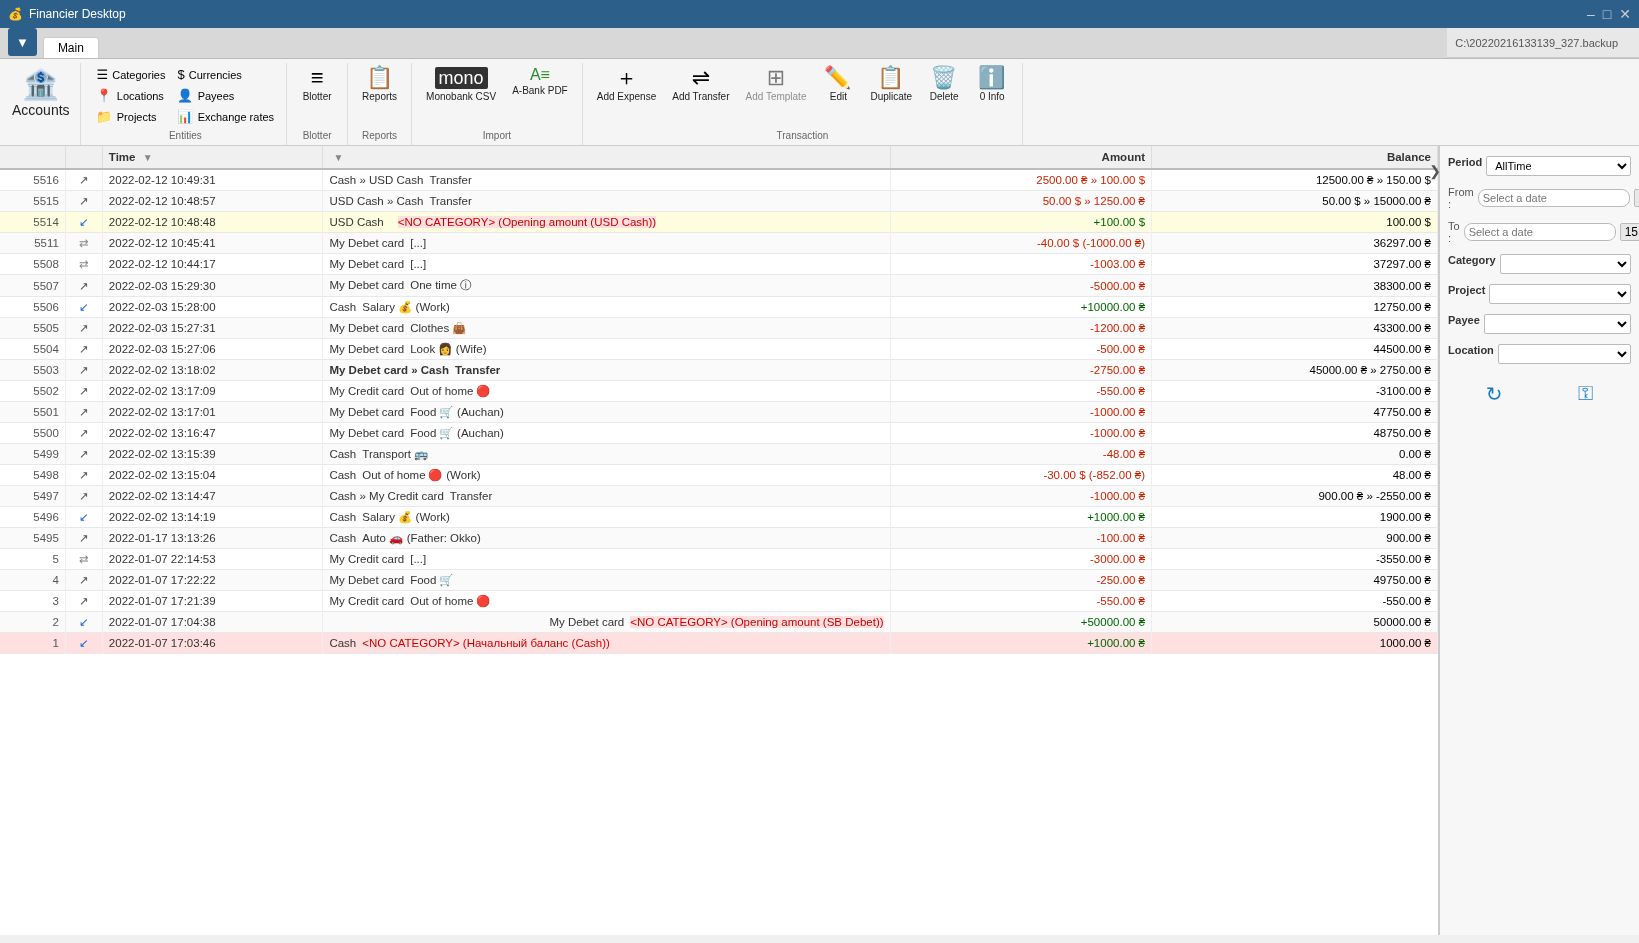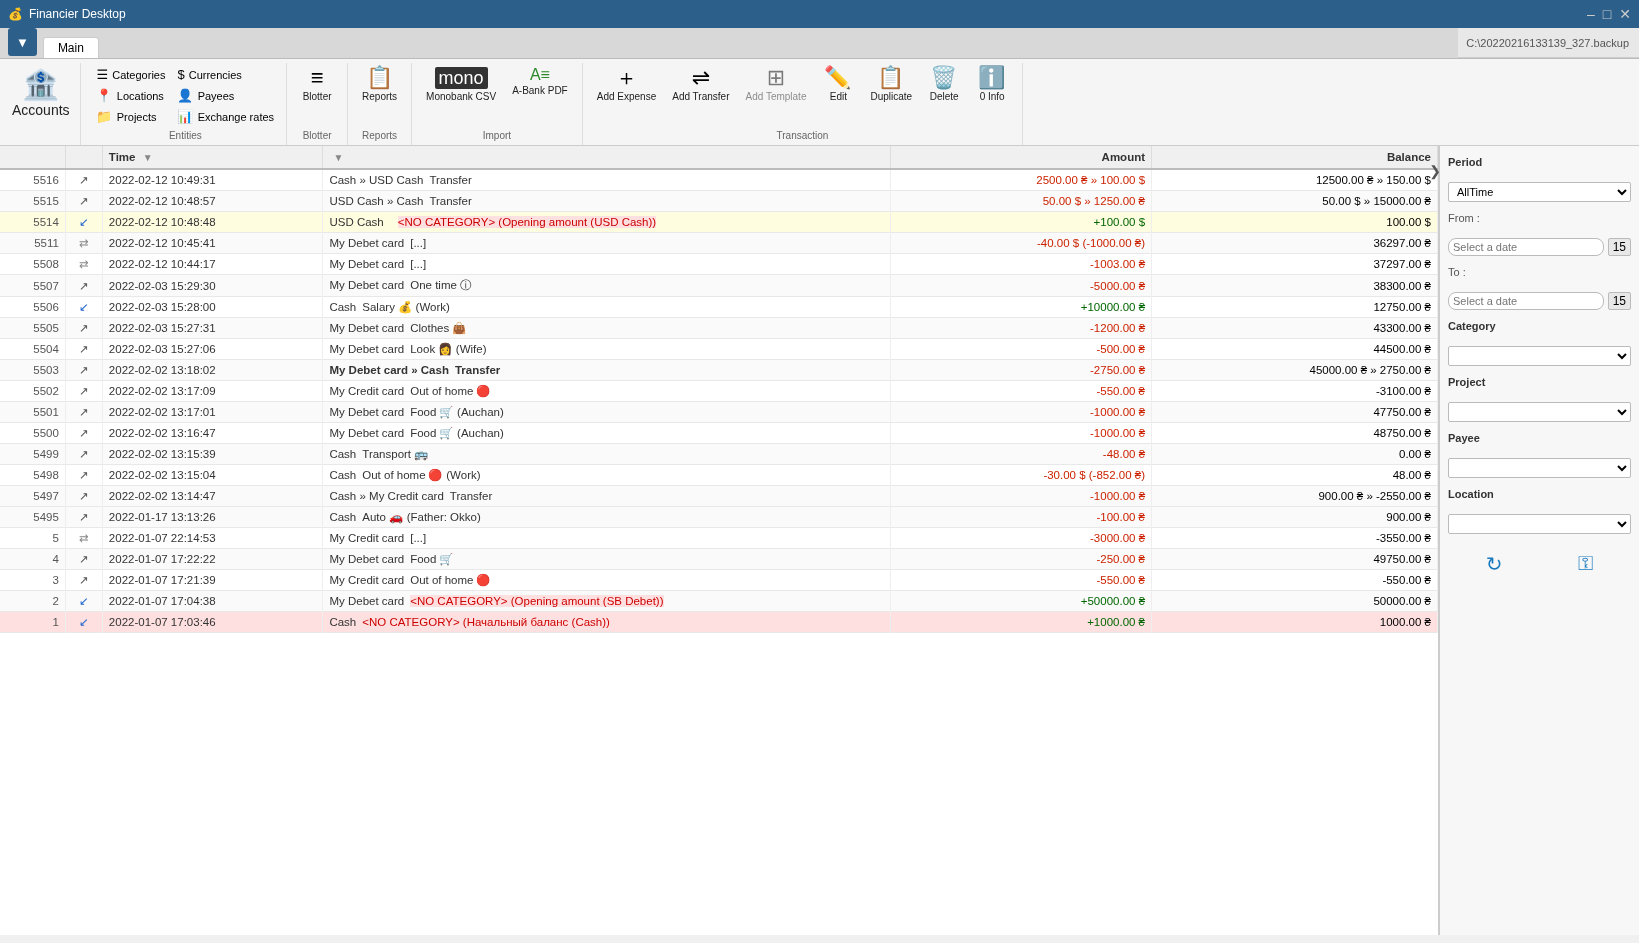--- a/index.html
+++ b/index.html
@@ -166,21 +166,21 @@
     .right-panel {
       width: 200px;
       background: #f7f7f7;
       border-left: 1px solid #ccc;
       padding: 10px 8px;
       display: flex;
       flex-direction: column;
       gap: 10px;
       overflow-y: auto;
     }
-    .panel-section { display: flex; flex-direction: column; gap: 14px; }
+    .panel-section { display: flex; flex-direction: row; gap: 4px; }
     .panel-label { font-size: 11px; color: #333; font-weight: 600; }
     .panel-sublabel { font-size: 11px; color: #555; }
     .panel-select {
       width: 100%;
       font-size: 11px;
       padding: 2px 4px;
       border: 1px solid #bbb;
       background: white;
       border-radius: 2px;
     }
@@ -244,21 +244,21 @@
 </div>
 
 <div style="display:flex; align-items:stretch; background:#d8d8d8; border-bottom:1px solid #bbb; justify-content:space-between;">
   <div style="display:flex; align-items:flex-end; padding-left:8px;">
 
     <button class="blue-dropdown" style="margin-right:6px; margin-bottom:2px;">
       <span>▼</span>
     </button>
     <div class="tab">Main</div>
   </div>
-  <div class="path-bar" style="display:flex;align-items:center;padding-right:10px;">C:\20220216133139_327.backup</div>
+  <div class="path-bar" style="display:flex;align-items:center;padding-right:21px;">C:\20220216133139_327.backup</div>
 </div>
 
 <div class="ribbon">
 
   <div class="accounts-btn" style="border-right:1px solid #ddd; padding-right:10px; margin-right:4px;">
     <span class="icon">🏦</span>
     <span class="label">Accounts</span>
   </div>
 
   <div class="ribbon-group">
@@ -501,20 +501,28 @@
             <td class="td-balance">48.00 ₴</td>
           </tr>
           <tr class="alt">
             <td class="td-id">5497</td>
             <td class="td-icon" style="color: rgb(85, 85, 85);">↗</td>
             <td class="td-time">2022-02-02 13:14:47</td>
             <td class="td-category" style="max-width: 370px;"><span style="color: rgb(51, 51, 51); margin-right: 6px;">Cash » My Credit card</span><span style="color: rgb(51, 51, 51);">Transfer</span></td>
             <td class="td-amount" style="color: rgb(204, 34, 0);">-1000.00 ₴</td>
             <td class="td-balance">900.00 ₴ » -2550.00 ₴</td>
           </tr>
+          <tr>
+            <td class="td-id">5496</td>
+            <td class="td-icon" style="color: rgb(34, 102, 204);">↙</td>
+            <td class="td-time">2022-02-02 13:14:19</td>
+            <td class="td-category" style="max-width: 370px;"><span style="color: rgb(51, 51, 51); margin-right: 6px;">Cash</span><span style="color: rgb(51, 51, 51);">Salary 💰 (Work)</span></td>
+            <td class="td-amount" style="color: rgb(0, 102, 0);">+1000.00 ₴</td>
+            <td class="td-balance">1900.00 ₴</td>
+          </tr>
           <tr class="alt">
             <td class="td-id">5495</td>
             <td class="td-icon" style="color: rgb(85, 85, 85);">↗</td>
             <td class="td-time">2022-01-17 13:13:26</td>
             <td class="td-category" style="max-width: 370px;"><span style="color: rgb(51, 51, 51); margin-right: 6px;">Cash</span><span style="color: rgb(51, 51, 51);">Auto 🚗 (Father: Okko)</span></td>
             <td class="td-amount" style="color: rgb(204, 34, 0);">-100.00 ₴</td>
             <td class="td-balance">900.00 ₴</td>
           </tr>
           <tr>
             <td class="td-id">5</td>
@@ -537,21 +545,21 @@
             <td class="td-icon" style="color: rgb(85, 85, 85);">↗</td>
             <td class="td-time">2022-01-07 17:21:39</td>
             <td class="td-category" style="max-width: 370px;"><span style="color: rgb(51, 51, 51); margin-right: 6px;">My Credit card</span><span style="color: rgb(51, 51, 51);">Out of home 🔴</span></td>
             <td class="td-amount" style="color: rgb(204, 34, 0);">-550.00 ₴</td>
             <td class="td-balance">-550.00 ₴</td>
           </tr>
           <tr class="highlight-yellow alt">
             <td class="td-id">2</td>
             <td class="td-icon" style="color: rgb(34, 102, 204);">↙</td>
             <td class="td-time">2022-01-07 17:04:38</td>
-            <td class="td-category" style="max-width: 370px;"><span style="color: rgb(51, 51, 51); margin-right: 6px;">My Debet card</span><span style="color: rgb(204, 0, 0); background-color: rgb(255, 224, 224);">&lt;NO CATEGORY&gt; (Opening amount (SB Debet))</span></td>
+            <td class="td-category" style="max-width: 370px; text-align: right;"><span style="color: rgb(51, 51, 51); margin-right: 6px;">My Debet card</span><span style="color: rgb(204, 0, 0); background-color: rgb(255, 224, 224);">&lt;NO CATEGORY&gt; (Opening amount (SB Debet))</span></td>
             <td class="td-amount" style="color: rgb(0, 102, 0);">+50000.00 ₴</td>
             <td class="td-balance">50000.00 ₴</td>
           </tr>
           <tr class="highlight-pink">
             <td class="td-id">1</td>
             <td class="td-icon" style="color: rgb(34, 102, 204);">↙</td>
             <td class="td-time">2022-01-07 17:03:46</td>
             <td class="td-category" style="max-width: 370px;"><span style="color: rgb(51, 51, 51); margin-right: 6px;">Cash</span><span style="color: rgb(204, 0, 0); background-color: rgb(255, 224, 224);">&lt;NO CATEGORY&gt; (Начальный баланс (Cash))</span></td>
             <td class="td-amount" style="color: rgb(0, 102, 0);">+1000.00 ₴</td>
             <td class="td-balance">1000.00 ₴</td>

